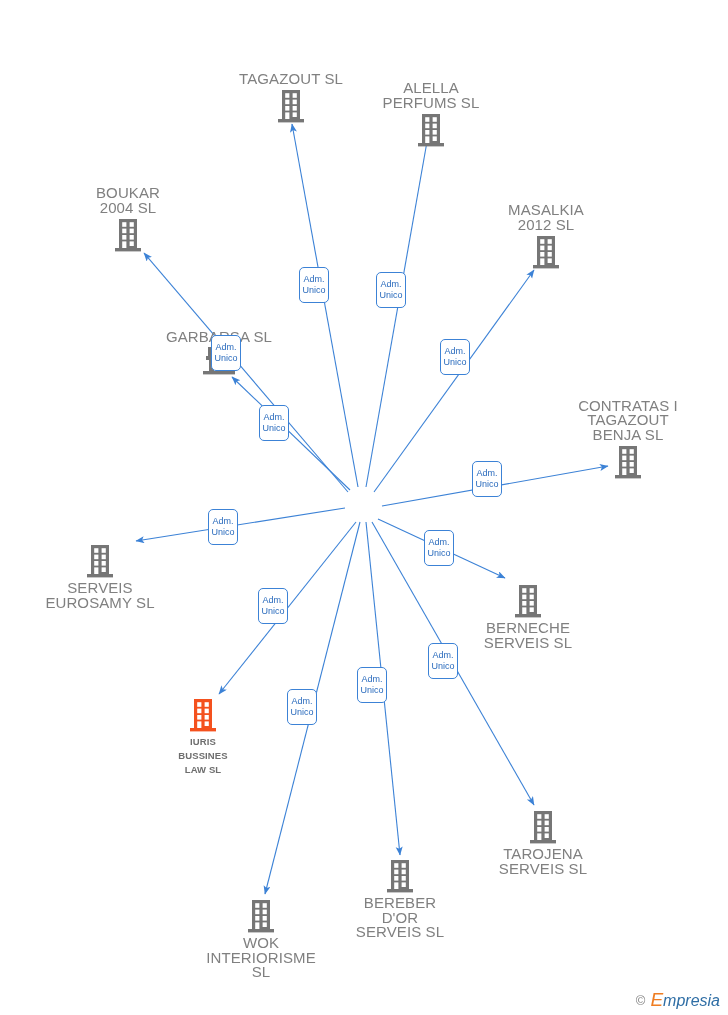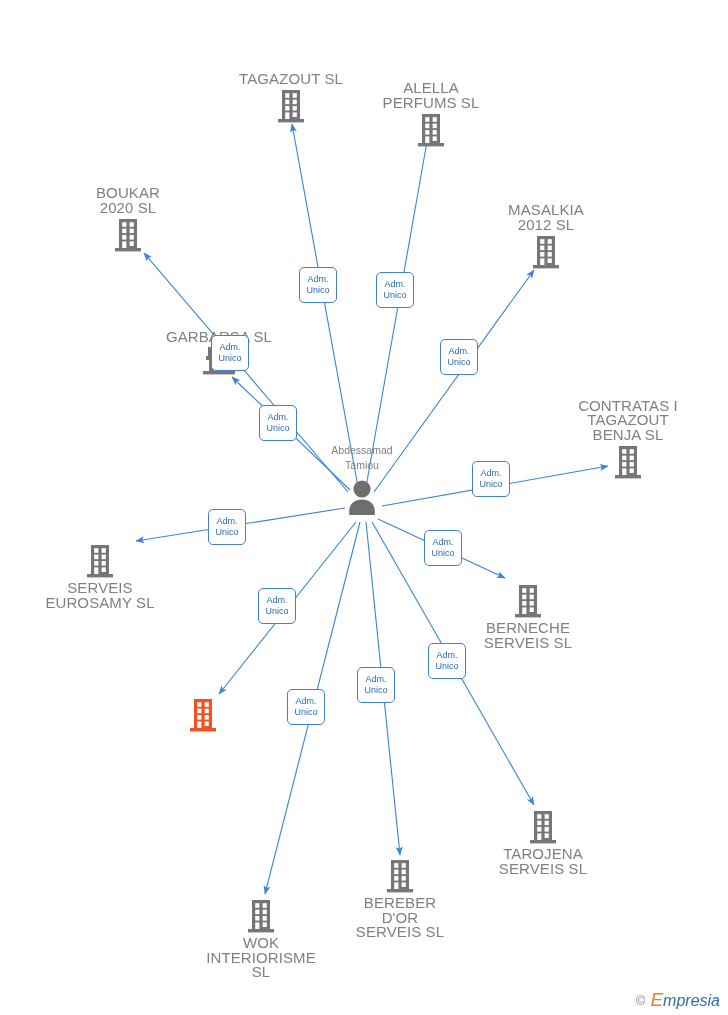--- a/index.html
+++ b/index.html
@@ -63,21 +63,21 @@
   }
   .person-node .label {
     display: block;
     font-size: 10.5px;
     line-height: 15px;
     color: #808080;
     white-space: pre-line;
   }
   .edge-label {
     position: absolute;
-    width: 38px;
+    width: 30px;
     height: 36px;
     margin-left: -23px;
     margin-top: -18px;
     background: #ffffff;
     border: 1px solid #3c82d6;
     border-radius: 5px;
     box-sizing: border-box;
     color: #2a6bbd;
     font-size: 9px;
     line-height: 11px;
@@ -175,21 +175,21 @@
               <rect x="17.6" y="11.6" width="4.2" height="4.6"></rect>
               <rect x="10.2" y="18" width="4.2" height="4.6"></rect>
               <rect x="17.6" y="18" width="4.2" height="4.6"></rect>
               <rect x="10.2" y="24.4" width="4.2" height="6.6"></rect>
               <rect x="17.6" y="24.4" width="4.2" height="4.6"></rect>
             </g>
           </svg></span>
       </div>
       <div class="node above" style="left: 128px; top: 186px;">
         <span class="label">BOUKAR
-2020 SL</span>
+2004 SL</span>
         <span class="icon-wrap"><svg width="32" height="36" viewBox="0 0 32 36">
             <g fill="#767676">
               <rect x="7" y="2" width="18" height="29"></rect>
               <rect x="3" y="31" width="26" height="3.4"></rect>
             </g>
             <g fill="#ffffff">
               <rect x="10.2" y="5.2" width="4.2" height="4.6"></rect>
               <rect x="17.6" y="5.2" width="4.2" height="4.6"></rect>
               <rect x="10.2" y="11.6" width="4.2" height="4.6"></rect>
               <rect x="17.6" y="11.6" width="4.2" height="4.6"></rect>
@@ -304,20 +304,23 @@
               <rect x="10.2" y="5.2" width="4.2" height="4.6"></rect>
               <rect x="17.6" y="5.2" width="4.2" height="4.6"></rect>
               <rect x="10.2" y="11.6" width="4.2" height="4.6"></rect>
               <rect x="17.6" y="11.6" width="4.2" height="4.6"></rect>
               <rect x="10.2" y="18" width="4.2" height="4.6"></rect>
               <rect x="17.6" y="18" width="4.2" height="4.6"></rect>
               <rect x="10.2" y="24.4" width="4.2" height="6.6"></rect>
               <rect x="17.6" y="24.4" width="4.2" height="4.6"></rect>
             </g>
           </svg></span>
+        <span class="label">IURIS
+BUSSINES
+LAW SL</span>
       </div>
       <div class="node below" style="left: 543px; top: 809px;">
         <span class="icon-wrap"><svg width="32" height="36" viewBox="0 0 32 36">
             <g fill="#767676">
               <rect x="7" y="2" width="18" height="29"></rect>
               <rect x="3" y="31" width="26" height="3.4"></rect>
             </g>
             <g fill="#ffffff">
               <rect x="10.2" y="5.2" width="4.2" height="4.6"></rect>
               <rect x="17.6" y="5.2" width="4.2" height="4.6"></rect>
@@ -394,29 +397,19 @@
       <div class="edge-label" style="left: 281px; top: 606px;">Adm.
 Unico</div>
       <div class="edge-label" style="left: 451px; top: 661px;">Adm.
 Unico</div>
       <div class="edge-label" style="left: 380px; top: 685px;">Adm.
 Unico</div>
       <div class="edge-label" style="left: 310px; top: 707px;">Adm.
 Unico</div>
     </div>
 
-  <div class="person-node" id="center-node" style="left:362px; top:443px;">
-    <span class="label">Abdessamad
-Tamiou</span>
-    <span class="icon-wrap">
-      <svg width="40" height="36" viewBox="0 0 40 36" style="margin-top:6px;">
-        <circle cx="20" cy="10" r="8.6" fill="#6e6e6e"></circle>
-        <path d="M20 20.5c-8.2 0-12.8 5.2-12.8 11.6 0 1.3 0 2.4 0 3.9h25.6c0-1.5 0-2.6 0-3.9 0-6.4-4.6-11.6-12.8-11.6z" fill="#6e6e6e"></path>
-      </svg>
-    </span>
-  </div>
 
   <div class="footer">
     <span class="copy">©</span>
     <span class="brand"><span class="e">E</span><span>mpresia</span></span>
   </div>
 
 </div>
 
 </body></html>

